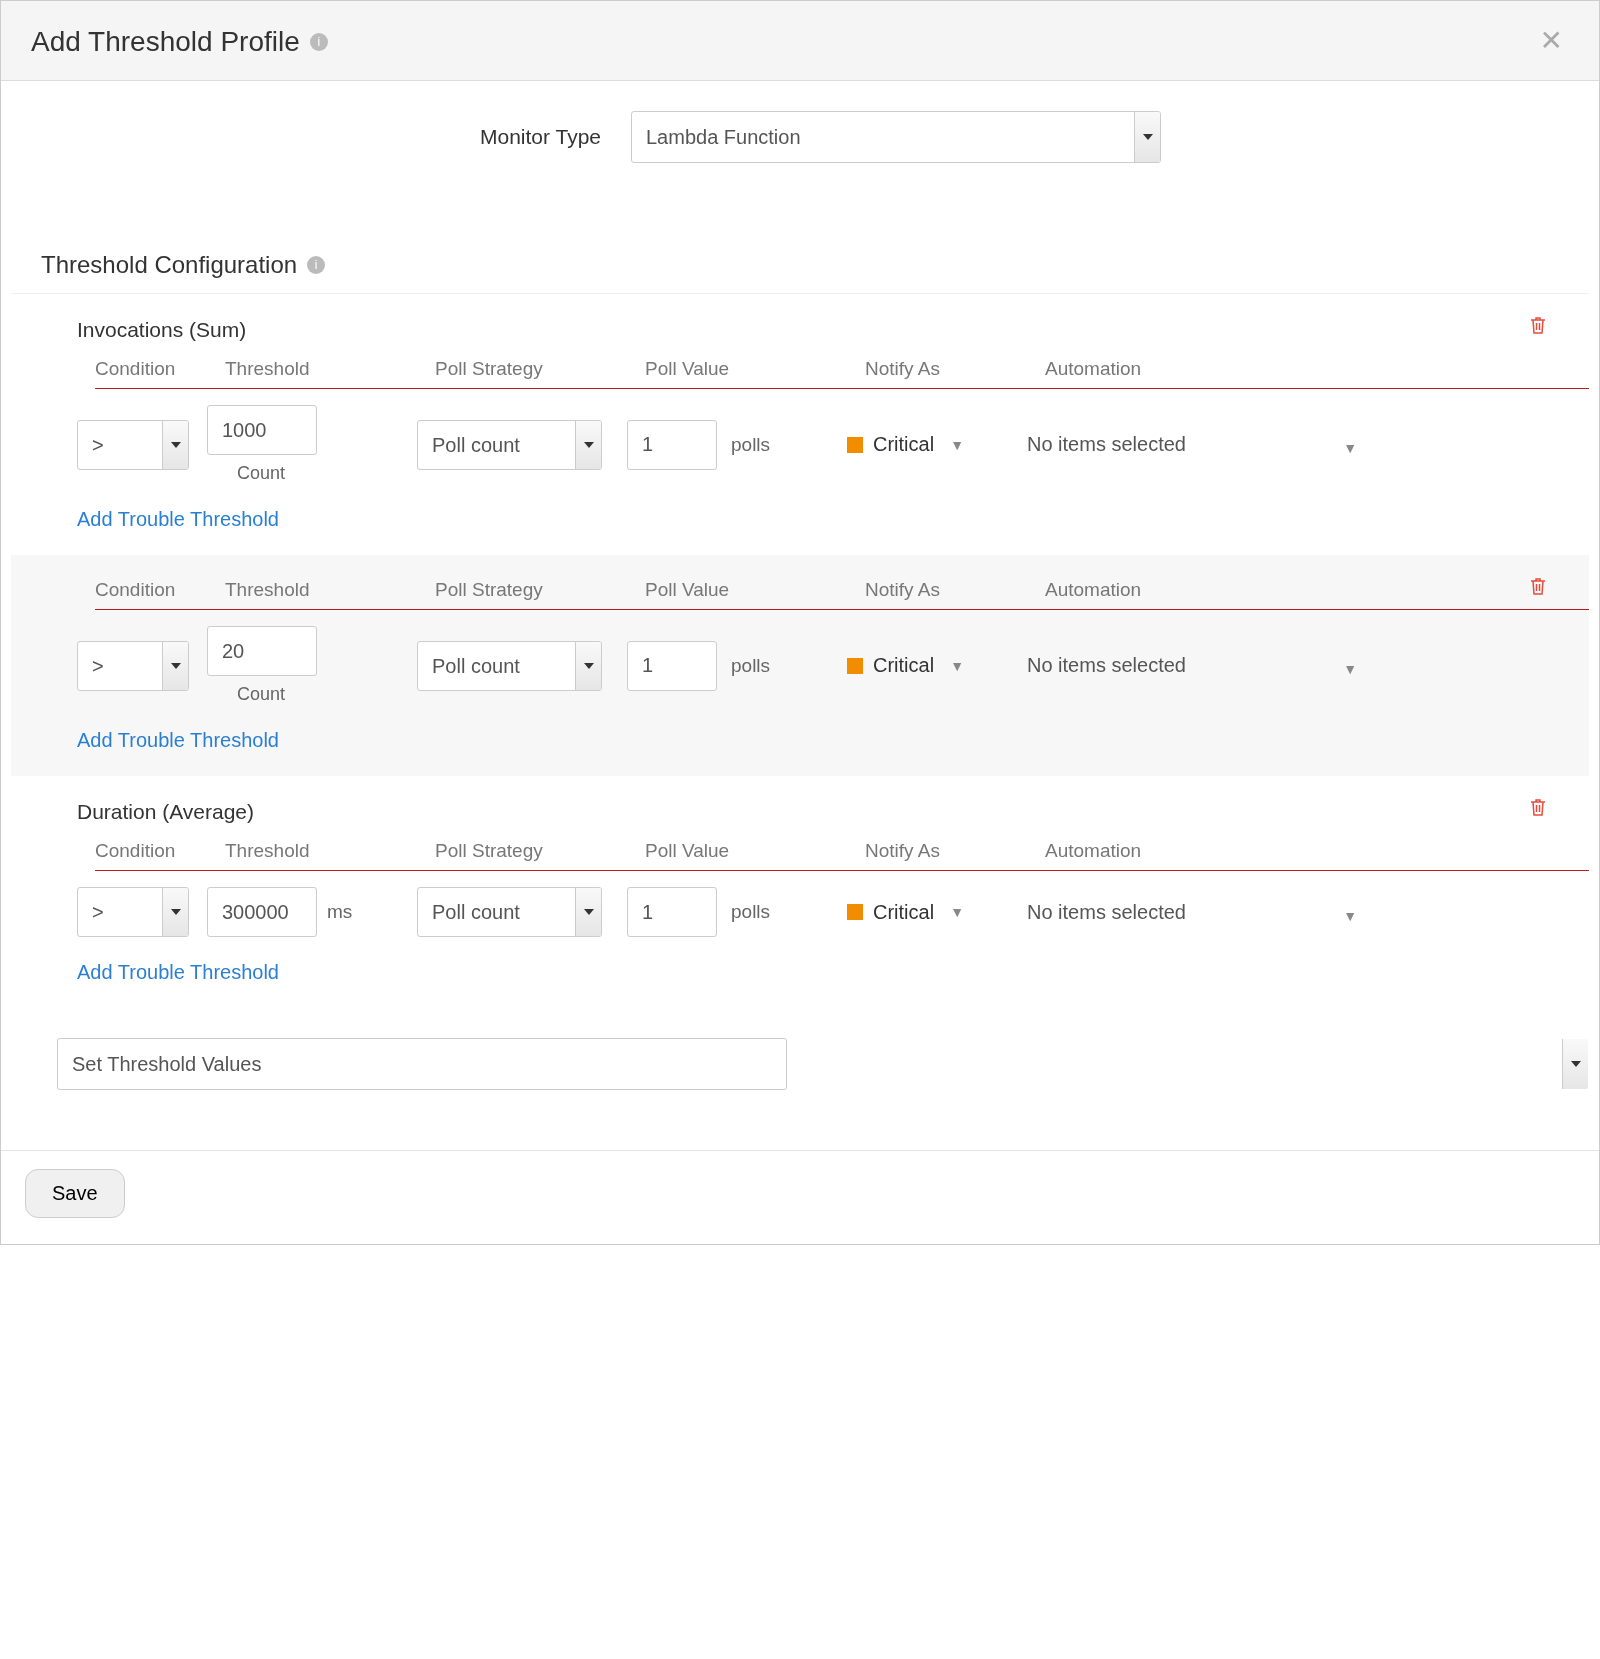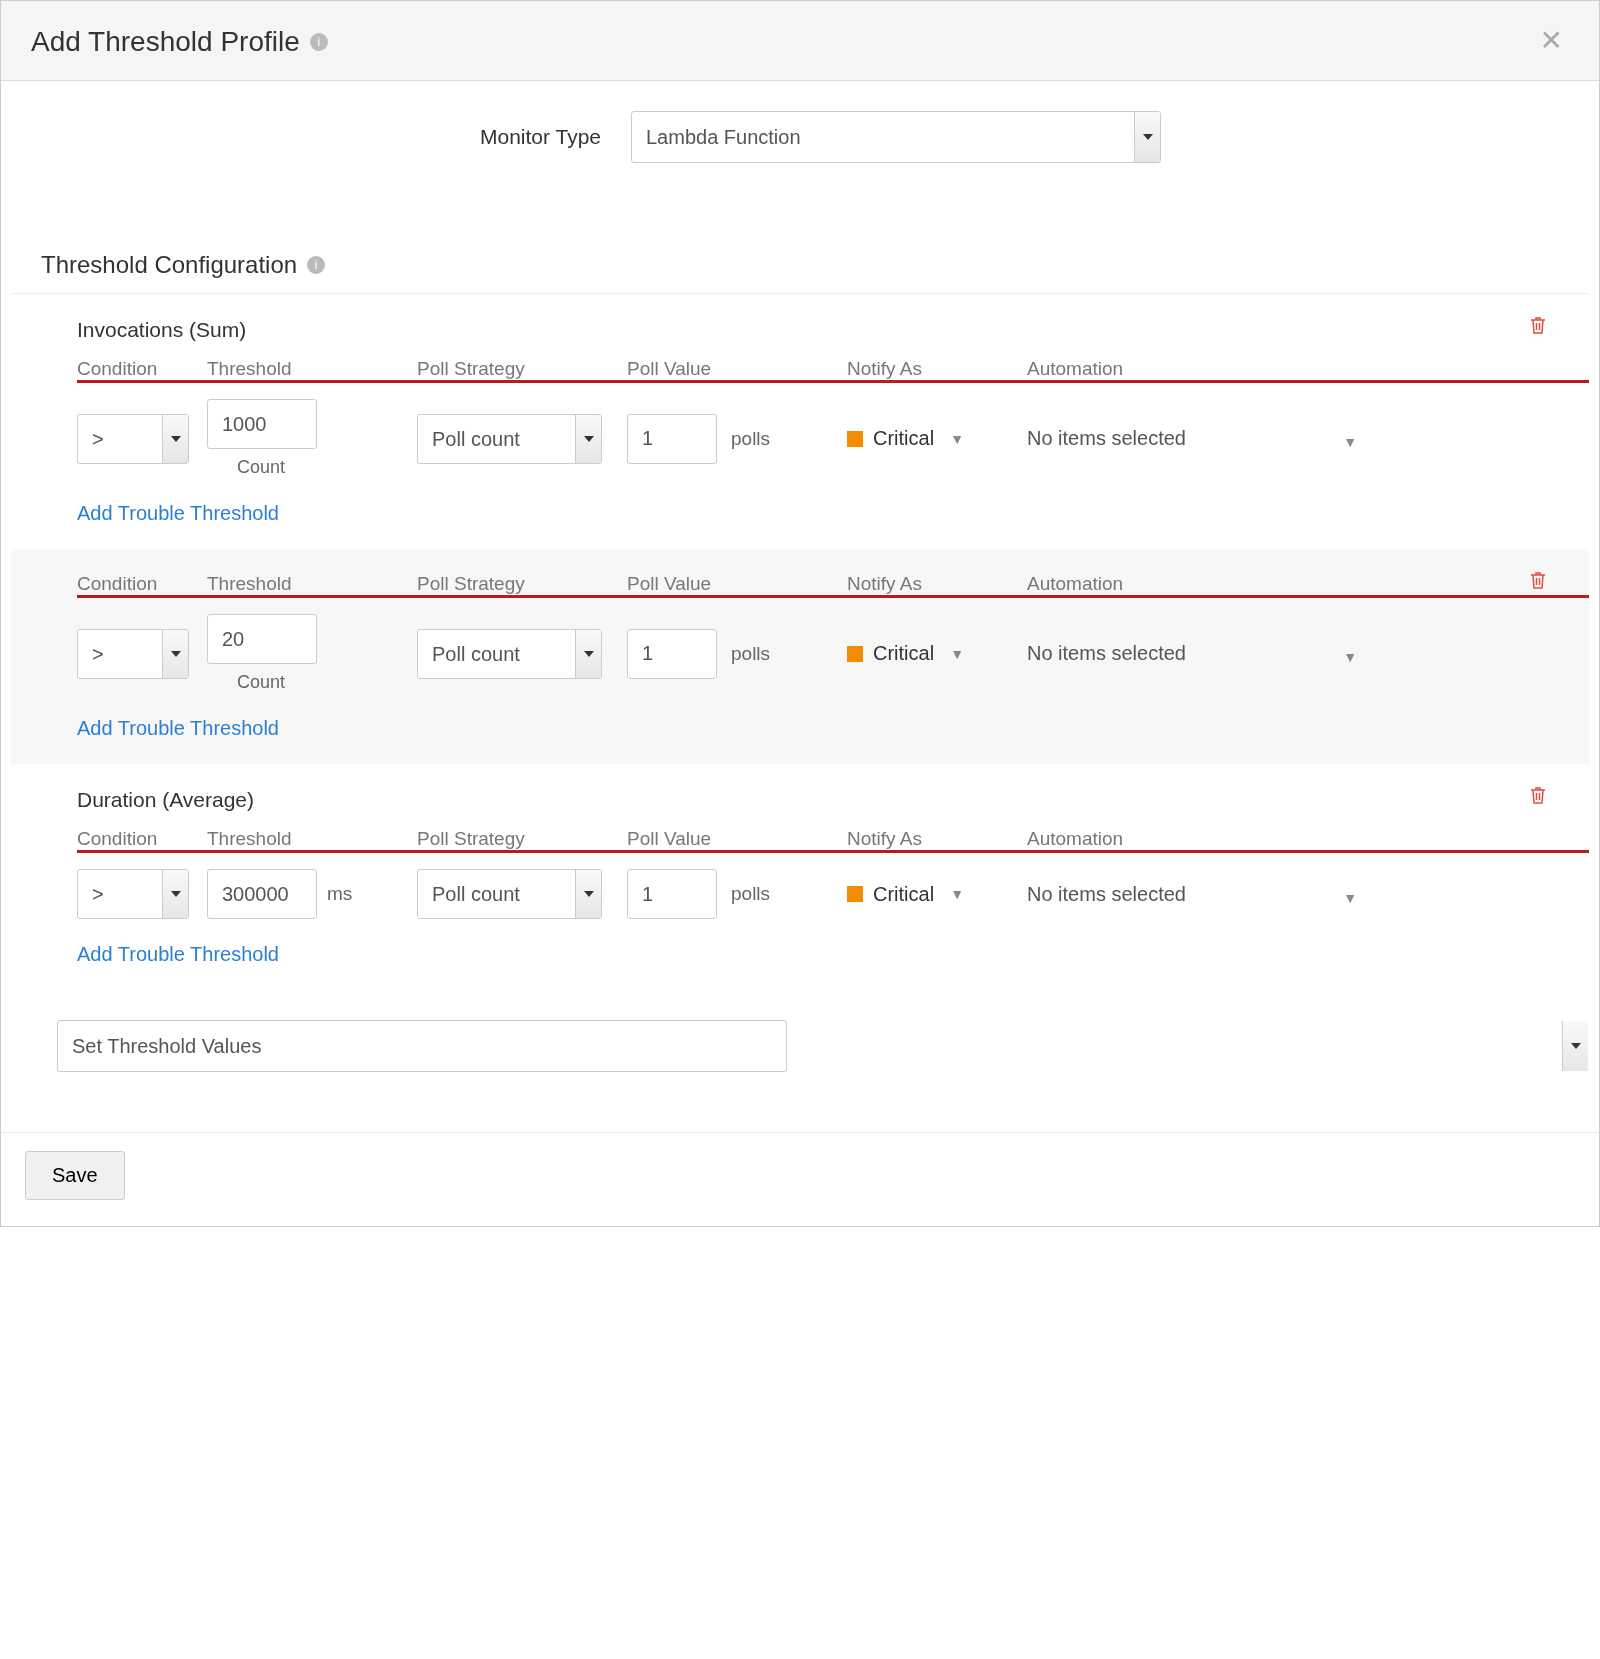--- a/index.html
+++ b/index.html
@@ -95,21 +95,21 @@
     position:absolute; right: 36px; top: 20px;
     color: #e24c3f; cursor:pointer; font-size: 22px;
     background:none; border:none;
   }
   .col-headers, .col-row {
     display: grid;
     grid-template-columns: 130px 210px 210px 220px 180px 420px;
     align-items: center;
     column-gap: 0;
   }
-  .col-headers { color:#777; font-size:19px; border-bottom:3px solid #b91c1c; }
+  .col-headers { color:#777; font-size:19px; padding-bottom:8px; border-bottom:1px solid #b91c1c;margin-left:18px; }
   .col-row { padding-top: 16px; }
   .cond-select { width: 112px; height:50px; }
   .thresh-input { width: 110px; height:50px; text-align:left; }
   .thresh-cell { display:flex; flex-direction:column; align-items:flex-start; }
   .thresh-unit-below { font-size:18px; color:#666; margin-top:8px; margin-left:30px;}
   .thresh-unit-side { font-size:19px; color:#666; margin-left:10px; }
   .thresh-inline { display:flex; align-items:center; }
   .strategy-select { width: 185px; height:50px; }
   .poll-cell { display:flex; align-items:center; gap:14px; }
   .poll-input { width: 90px; height:50px; }
@@ -120,21 +120,21 @@
   .auto-cell { display:flex; align-items:flex-end; justify-content:space-between; padding-right:90px; color:#555; cursor:pointer;}
   .add-link { color:#2a7fd4; font-size:20px; margin-top:24px; cursor:pointer; display:inline-block; }
   .set-values { padding: 30px 0 20px 46px; }
   .set-values .select-wrap select { width: 730px; height:52px; }
   .modal-footer {
     border-top: 1px solid #e5e5e5;
     padding: 18px 24px 26px 24px;
     background:#fff;
   }
   .save-btn {
-    background:#f0f0f0; border:1px solid #ccc; border-radius:3px;
+    background:#f0f0f0; border:1px solid #ccc; border-radius:13px;
     padding: 12px 26px; font-size:20px; cursor:pointer;
   }
 </style>
 </head>
 <body>
 
 <div class="modal">
 
   <div class="modal-header">
     <div class="modal-title">

